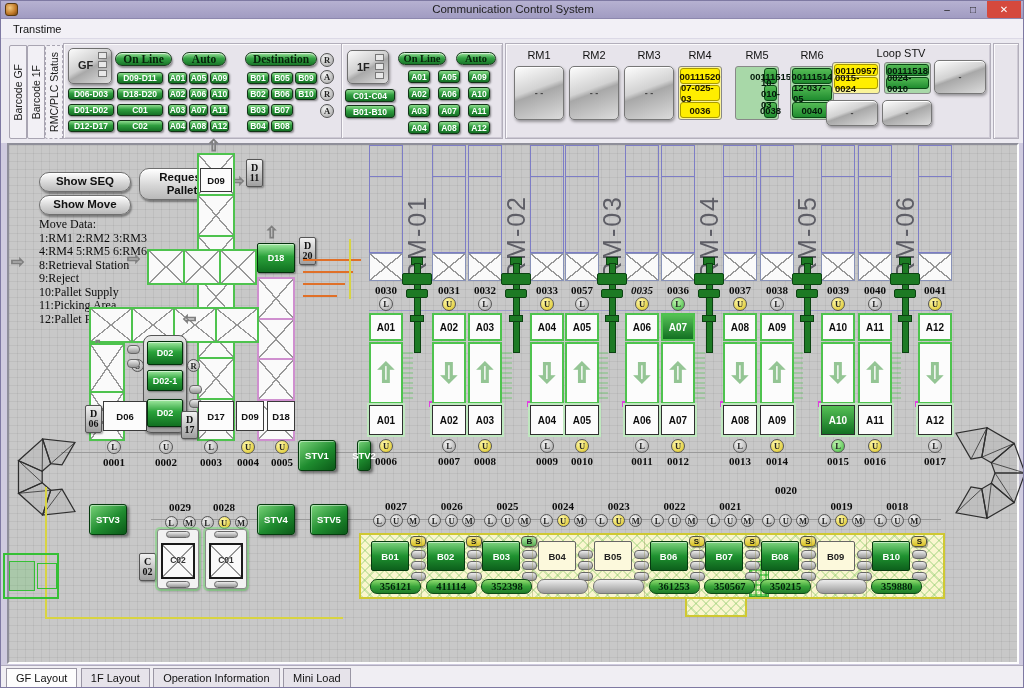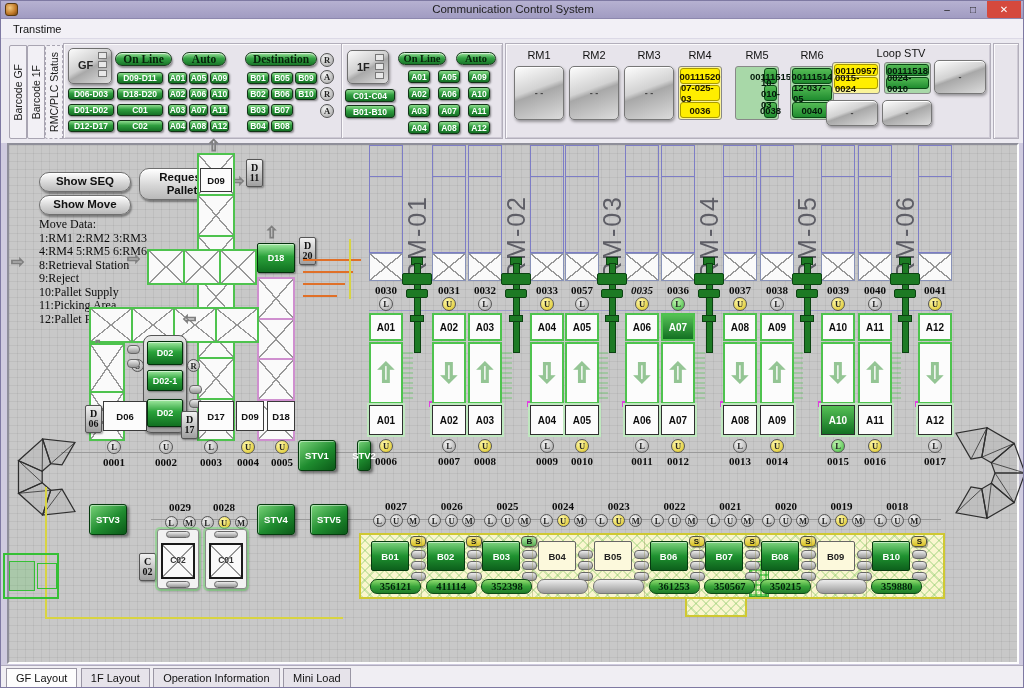--- a/index.html
+++ b/index.html
@@ -630,21 +630,21 @@
     <div class="abs cbadge yellow" style="left: 611.3px; top: 513px; width: 13px; height: 13px;">U</div>
     <div class="abs cbadge gray" style="left: 628.3px; top: 513px; width: 13px; height: 13px;">M</div>
     <div class="abs snum" style="left: 648.5px; top: 499px; width: 50px; height: 12px;">0022</div>
     <div class="abs cbadge gray" style="left: 650px; top: 513px; width: 13px; height: 13px;">L</div>
     <div class="abs cbadge gray" style="left: 667px; top: 513px; width: 13px; height: 13px;">U</div>
     <div class="abs cbadge gray" style="left: 684px; top: 513px; width: 13px; height: 13px;">M</div>
     <div class="abs snum" style="left: 704.2px; top: 499px; width: 50px; height: 12px;">0021</div>
     <div class="abs cbadge gray" style="left: 705.7px; top: 513px; width: 13px; height: 13px;">L</div>
     <div class="abs cbadge gray" style="left: 722.7px; top: 513px; width: 13px; height: 13px;">U</div>
     <div class="abs cbadge gray" style="left: 739.7px; top: 513px; width: 13px; height: 13px;">M</div>
-    <div class="abs snum" style="left: 759.9px; top: 499px; width: 50px; height: 12px;">0020</div>
+    <div class="abs snum" style="left: 759.9px; top: 483px; width: 50px; height: 12px;">0020</div>
     <div class="abs cbadge gray" style="left: 761.4px; top: 513px; width: 13px; height: 13px;">L</div>
     <div class="abs cbadge gray" style="left: 778.4px; top: 513px; width: 13px; height: 13px;">U</div>
     <div class="abs cbadge gray" style="left: 795.4px; top: 513px; width: 13px; height: 13px;">M</div>
     <div class="abs snum" style="left: 815.6px; top: 499px; width: 50px; height: 12px;">0019</div>
     <div class="abs cbadge gray" style="left: 817.1px; top: 513px; width: 13px; height: 13px;">L</div>
     <div class="abs cbadge yellow" style="left: 834.1px; top: 513px; width: 13px; height: 13px;">U</div>
     <div class="abs cbadge gray" style="left: 851.1px; top: 513px; width: 13px; height: 13px;">M</div>
     <div class="abs snum" style="left: 871.3px; top: 499px; width: 50px; height: 12px;">0018</div>
     <div class="abs cbadge gray" style="left: 872.8px; top: 513px; width: 13px; height: 13px;">L</div>
     <div class="abs cbadge gray" style="left: 889.8px; top: 513px; width: 13px; height: 13px;">U</div>

